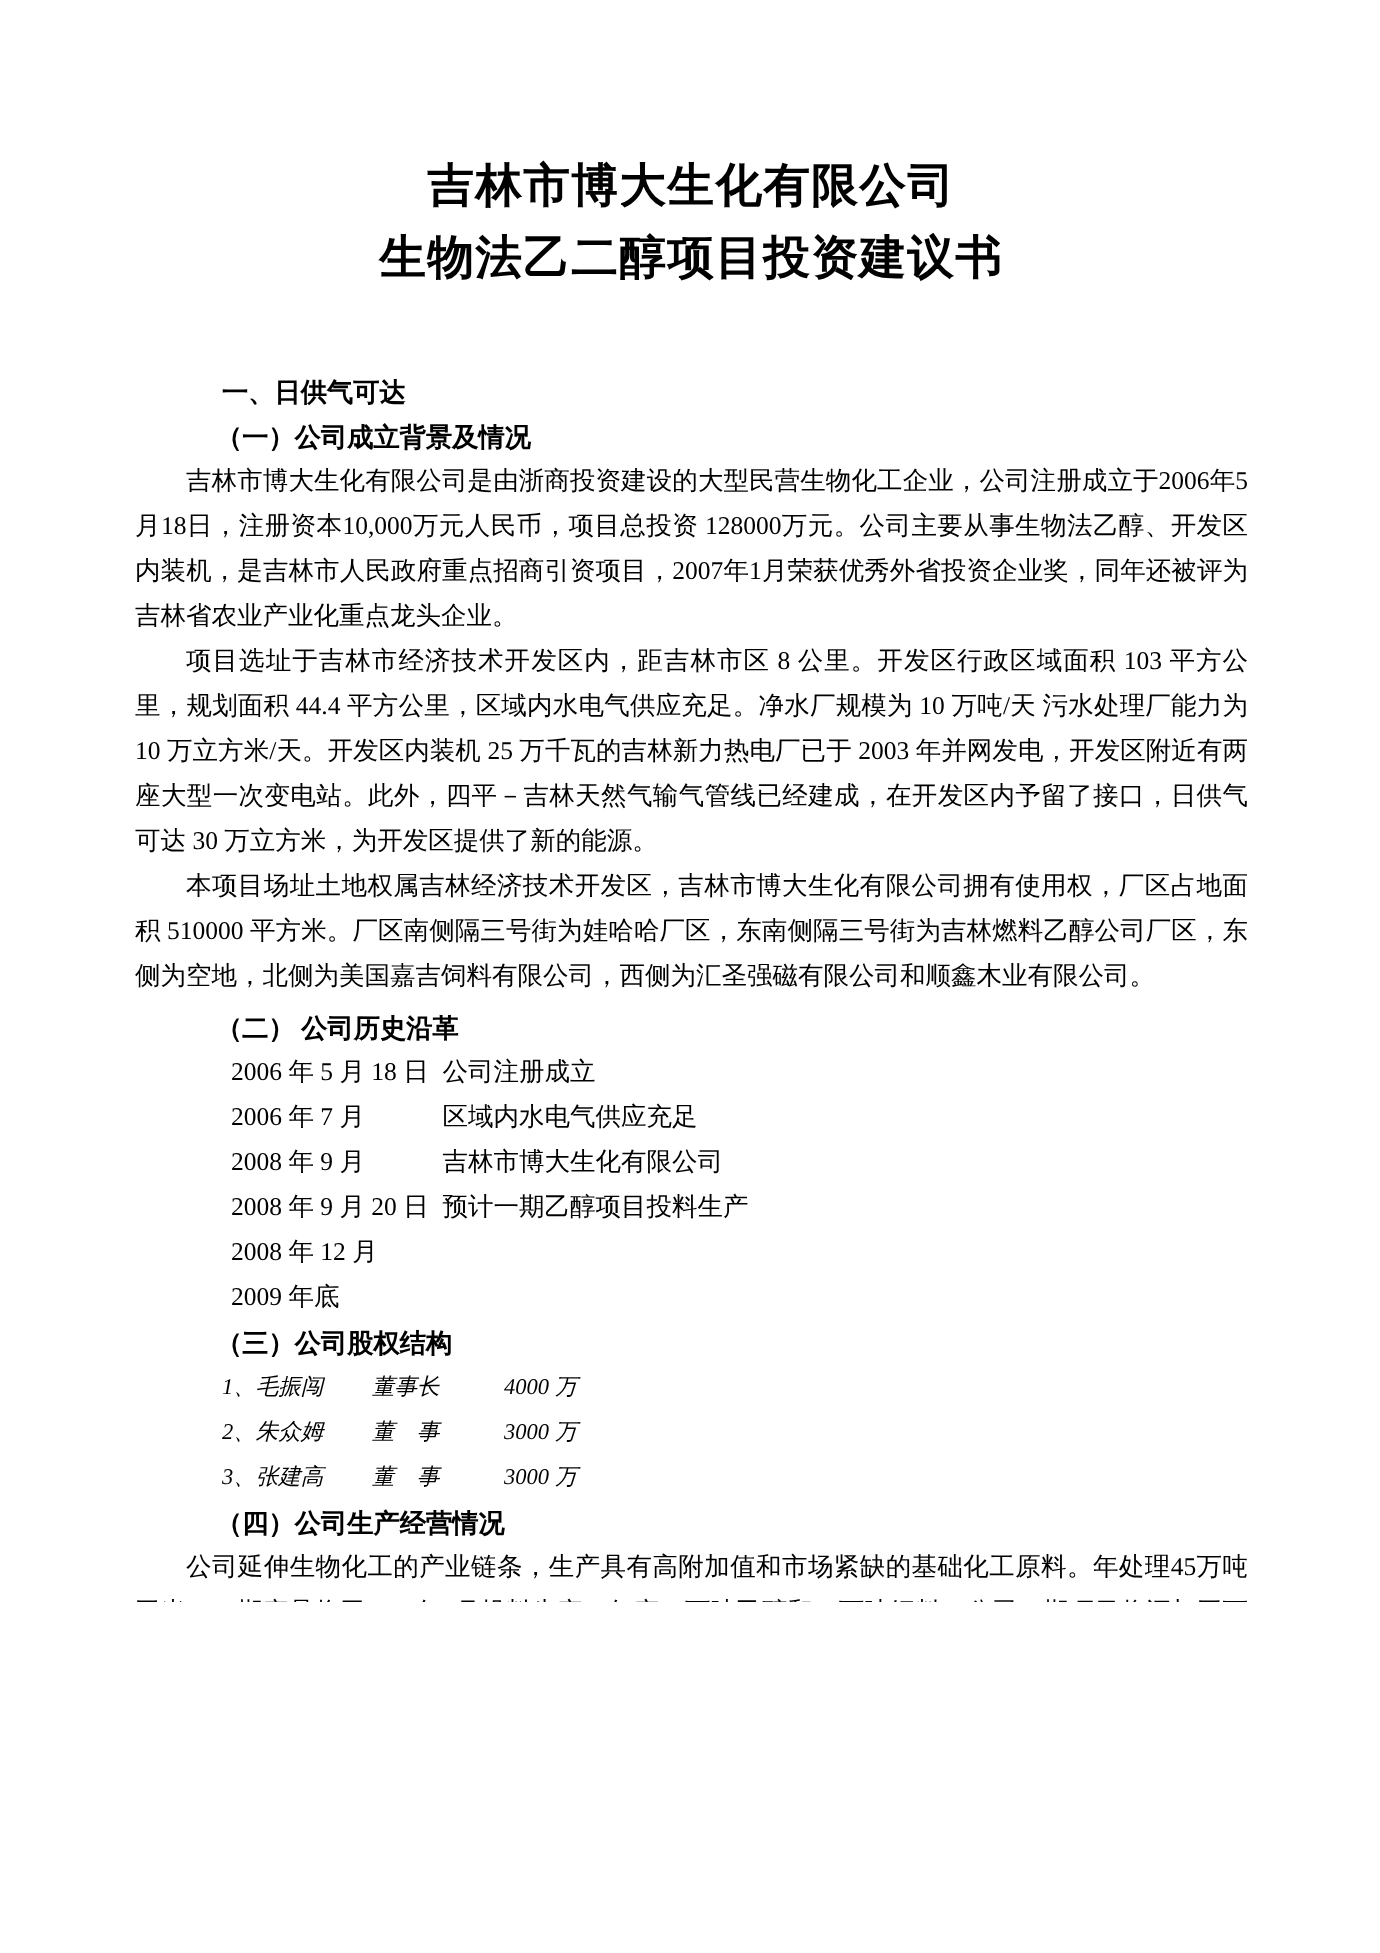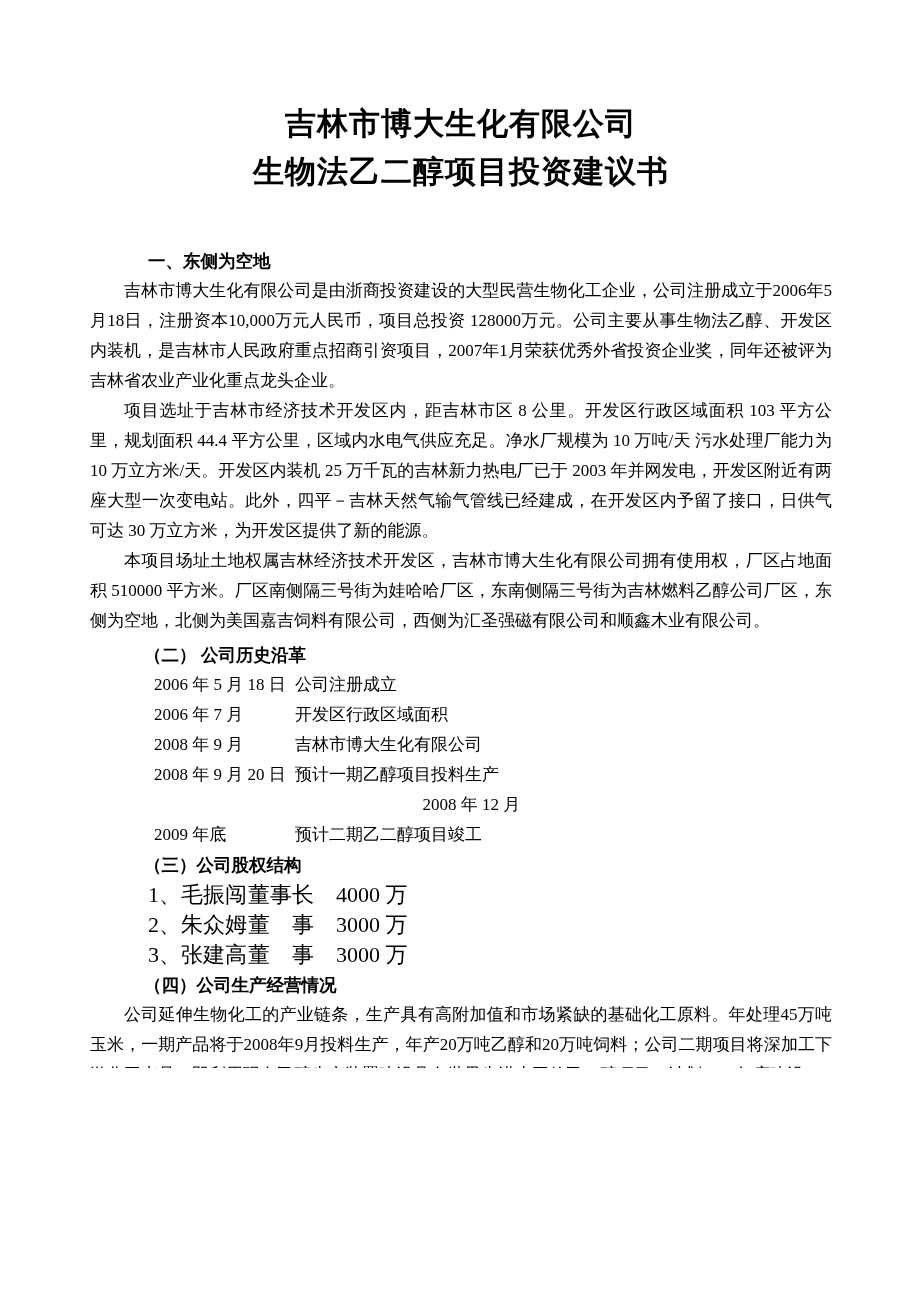--- a/index.html
+++ b/index.html
@@ -50,34 +50,34 @@
     line-height: 30px;
     text-align: justify;
     text-indent: 2em;
     margin: 0;
   }
   .hist-row {
     display: flex;
     font-size: 17px;
     line-height: 30px;
     padding-left: 64px;
-    justify-content: center;
   }
   .hist-date {
     width: 141px;
     flex: 0 0 141px;
   }
   .hist-event {
     flex: 1;
   }
   .share-row {
     display: flex;
-    font-size: 22px;
+    font-size: 15px;
     line-height: 30px;
     padding-left: 58px;
+    font-style: italic;
   }
   .share-name {
     width: 100px;
     flex: 0 0 100px;
   }
   .share-role {
     width: 88px;
     flex: 0 0 88px;
   }
   .share-amount {
@@ -95,52 +95,52 @@
   }
 </style>
 </head>
 <body>
 
 <div class="page">
 
   <div class="title">吉林市博大生化有限公司</div>
   <div class="title">生物法乙二醇项目投资建议书</div>
 
-  <div class="h-intro">一、东侧为空地</div>
+  <div class="h-intro">一、日供气可达</div>
 
+  <div class="h-sub">（一）公司成立背景及情况</div>
   <p class="para">吉林市博大生化有限公司是由浙商投资建设的大型民营生物化工企业，公司注册成立于2006年5月18日，注册资本10,000万元人民币，项目总投资 128000万元。公司主要从事生物法乙醇、开发区内装机，是吉林市人民政府重点招商引资项目，2007年1月荣获优秀外省投资企业奖，同年还被评为吉林省农业产业化重点龙头企业。</p>
 
   <p class="para">项目选址于吉林市经济技术开发区内，距吉林市区 8 公里。开发区行政区域面积 103 平方公里，规划面积 44.4 平方公里，区域内水电气供应充足。净水厂规模为 10 万吨/天  污水处理厂能力为 10 万立方米/天。开发区内装机 25 万千瓦的吉林新力热电厂已于 2003 年并网发电，开发区附近有两座大型一次变电站。此外，四平－吉林天然气输气管线已经建成，在开发区内予留了接口，日供气可达 30 万立方米，为开发区提供了新的能源。</p>
   <p class="para">本项目场址土地权属吉林经济技术开发区，吉林市博大生化有限公司拥有使用权，厂区占地面积 510000 平方米。厂区南侧隔三号街为娃哈哈厂区，东南侧隔三号街为吉林燃料乙醇公司厂区，东侧为空地，北侧为美国嘉吉饲料有限公司，西侧为汇圣强磁有限公司和顺鑫木业有限公司。</p>
 
   <div class="spacer-sm"></div>
   <div class="h-sub">（二） 公司历史沿革</div>
 
   <div class="hist-row">
     <span class="hist-date">2006 年 5 月 18 日</span>
     <span class="hist-event">公司注册成立</span>
   </div>
   <div class="hist-row">
     <span class="hist-date">2006 年 7 月</span>
-    <span class="hist-event">开发区行政区域面积</span>
+    <span class="hist-event">区域内水电气供应充足</span>
   </div>
   <div class="hist-row">
     <span class="hist-date">2008 年 9 月</span>
     <span class="hist-event">吉林市博大生化有限公司</span>
   </div>
   <div class="hist-row">
     <span class="hist-date">2008 年 9 月 20 日</span>
     <span class="hist-event">预计一期乙醇项目投料生产</span>
   </div>
   <div class="hist-row">
     <span class="hist-date">2008 年 12 月</span>
   </div>
   <div class="hist-row">
     <span class="hist-date">2009 年底</span>
-    <span class="hist-event">预计二期乙二醇项目竣工</span>
   </div>
 
   <div class="h-sub">（三）公司股权结构</div>
 
   <div class="share-row">
     <span class="share-name">1、毛振闯</span>
     <span class="share-role">董事长</span>
     <span class="share-amount">4000 万</span>
   </div>
   <div class="share-row">

